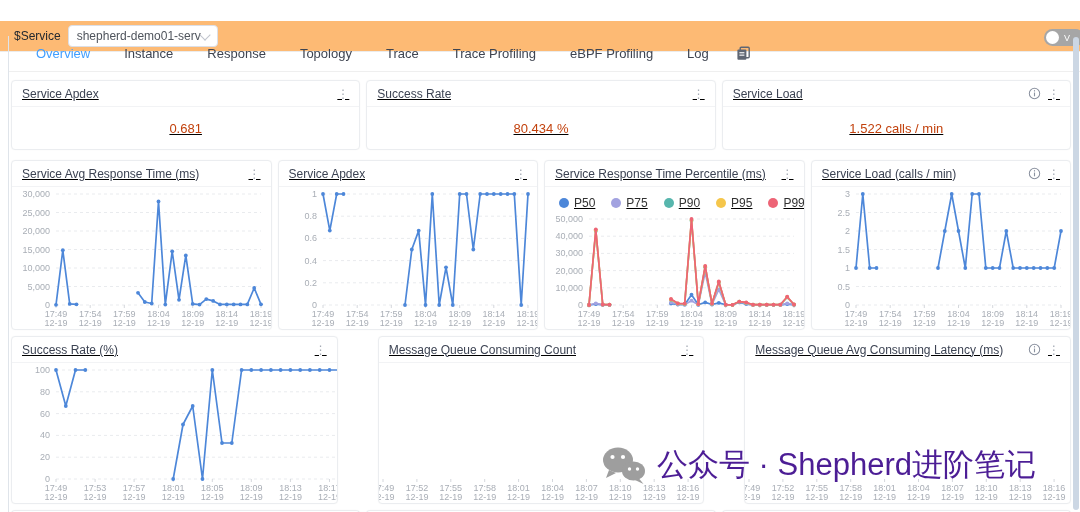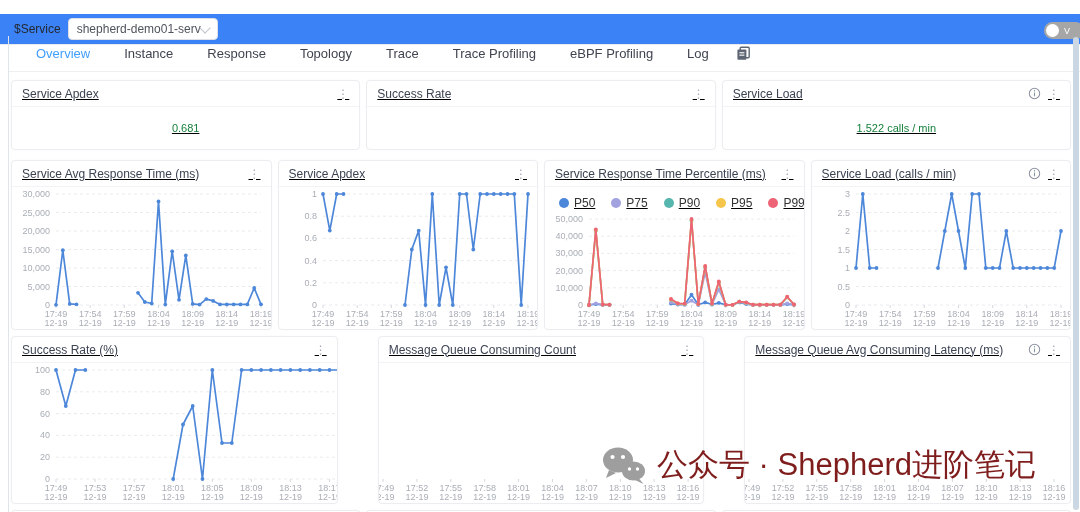--- a/index.html
+++ b/index.html
@@ -3,22 +3,22 @@
 <meta charset="utf-8">
 <style>
   html,body{margin:0;padding:0;}
   body{
     width:1080px;height:512px;overflow:hidden;position:relative;
     background:#fff;font-family:"Liberation Sans","DejaVu Sans",sans-serif;
     -webkit-font-smoothing:antialiased;
   }
   
   .topbar{
-    position:absolute;left:0;top:14px;width:1080px;height:31px;
-    background:#3b82f6;border-bottom:1px solid #ebebeb;
+    position:absolute;left:0;top:21px;width:1080px;height:31px;
+    background:#fdba74;border-bottom:1px solid #ebebeb;
     display:flex;align-items:center;padding-left:14px;box-sizing:border-box;
   }
   .svc-label{font-size:12px;color:#24292f;margin-right:7px;}
   .svc-select{
     width:150px;height:22px;background:#fff;border:1px solid #dcdfe6;border-radius:4px;
     display:flex;align-items:center;padding:0 8px;box-sizing:border-box;cursor:pointer;
   }
   .svc-select .val{font-size:12px;color:#4f545c;flex:1;white-space:nowrap;overflow:hidden;}
   .chev{width:7px;height:7px;border-right:1.5px solid #c0c4cc;border-bottom:1.5px solid #c0c4cc;
     transform:rotate(45deg);margin-top:-3px;}
@@ -46,32 +46,32 @@
     box-shadow:0 0 2px rgba(0,0,0,0.03);
   }
   .card-header{
     height:26px;min-height:26px;display:flex;align-items:center;
     padding:0 10px;border-bottom:1px solid #f2f3f5;box-sizing:border-box;
   }
   .card-title{font-size:12px;color:#3c4353;white-space:nowrap;overflow:hidden;}
   .hicons{margin-left:auto;display:flex;align-items:center;gap:7px;}
   .kebab{color:#a5abb5;font-size:12px;line-height:1;cursor:pointer;letter-spacing:0;}
   .infoicon{display:flex;cursor:pointer;}
-  .vbody{flex:1;display:flex;align-items:center;justify-content:center;font-size:11px;color:#15803d;}
+  .vbody{flex:1;display:flex;align-items:center;justify-content:center;font-size:13px;color:#c2410c;}
   .plot{flex:1;position:relative;overflow:hidden;}
   .plot svg{position:absolute;left:0;top:0;}
   .legend{display:flex;align-items:center;gap:16px;padding:7px 0 0 14px;height:18px;}
   .legend .litem{display:flex;align-items:center;}
   .legend .dot{width:10px;height:10px;border-radius:50%;margin-right:5px;}
   .legend .llbl{font-size:12px;color:#333;}
   
   .scrollbar{position:absolute;right:1px;top:37px;bottom:2px;width:6px;background:#ccd7e4;border-radius:3px;}
   .watermark{
     position:absolute;left:600px;top:444px;display:flex;align-items:center;gap:10px;
-    color:#7f1d1d;font-size:31px;z-index:20;pointer-events:none;white-space:nowrap;
+    color:#4c1d95;font-size:31px;z-index:20;pointer-events:none;white-space:nowrap;
   }
   .stub{border-bottom:none;border-radius:4px 4px 0 0;}
 </style>
 </head>
 <body>
 
 <div class="topbar">
   <span class="svc-label">$Service</span>
   <div class="svc-select">
     <span class="val">shepherd-demo01-service</span>
@@ -114,20 +114,21 @@
       </div>
       <div class="vbody">0.681</div>
     </div>
     <div class="card">
       <div class="card-header">
         <span class="card-title">Success Rate</span>
         <span class="hicons">
             <span class="kebab">⋮</span>
           </span>
       </div>
+      <div class="vbody">80.434 %</div>
     </div>
     <div class="card">
       <div class="card-header">
         <span class="card-title">Service Load</span>
         <span class="hicons">
           <span class="infoicon">
             <svg width="13" height="13" viewBox="0 0 14 14">
                 <circle cx="7" cy="7" r="5.6" fill="none" stroke="#8a919f" stroke-width="1.1"></circle>
                 <rect x="6.4" y="6" width="1.2" height="4" fill="#8a919f"></rect>
                 <rect x="6.4" y="3.4" width="1.2" height="1.4" fill="#8a919f"></rect>

